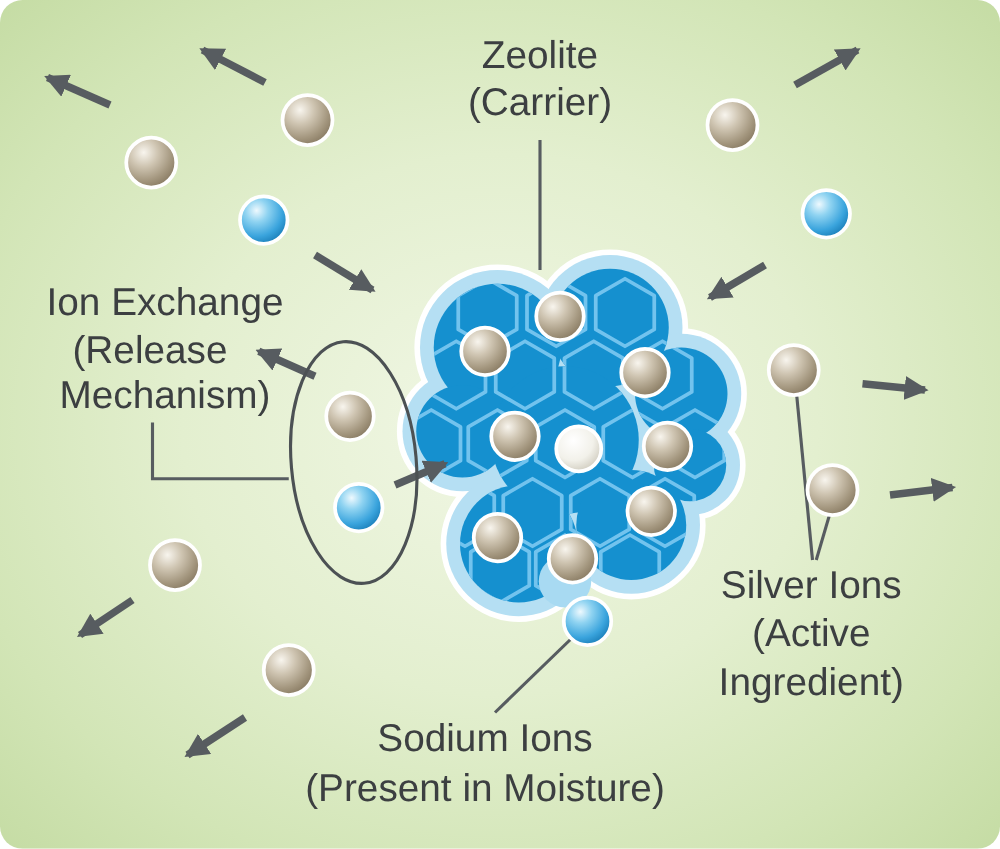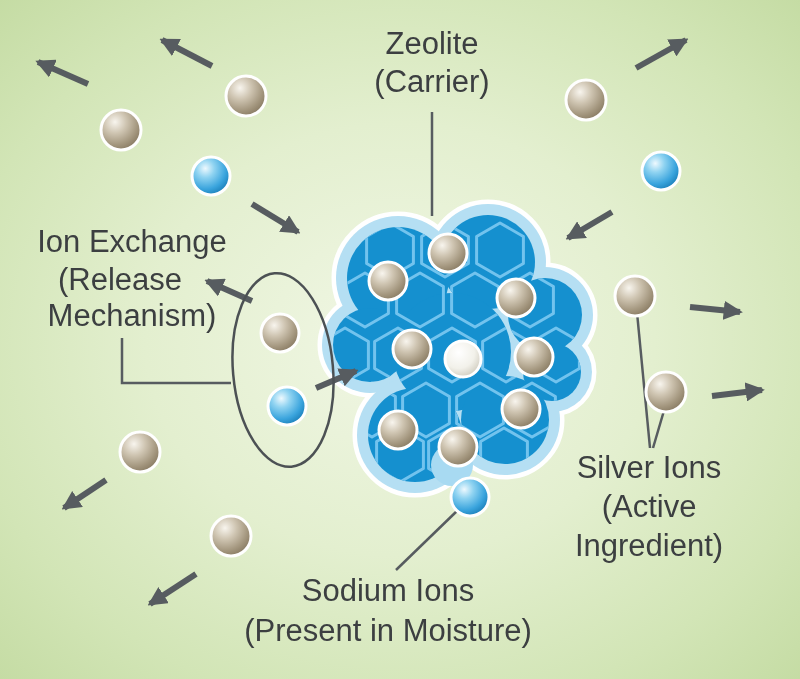--- a/index.html
+++ b/index.html
@@ -2,20 +2,21 @@
 <html><head>
 <meta charset="utf-8">
 <style>
   html,body{margin:0;padding:0;}
   .stage{
     position:relative;
     width:800px;height:679px;
     overflow:hidden;
     background:radial-gradient(ellipse at center, #f1f7e5 0%, #e3efcf 45%, #d2e5b6 78%, #c5dca4 100%);
     font-family:"Liberation Sans", sans-serif;
+    border-radius:18px;
   }
   svg{position:absolute;left:0;top:0;}
   text{
     font-family:"Liberation Sans", sans-serif;
     font-size:31px;
     fill:#3c3f41;
   }
   .arrow{stroke:#575c60;stroke-width:6;}
   .connector{stroke:#575c60;stroke-width:2.5;fill:none;}
   .mesh{stroke:#72c3ee;stroke-width:3;fill:none;stroke-linejoin:round;}

